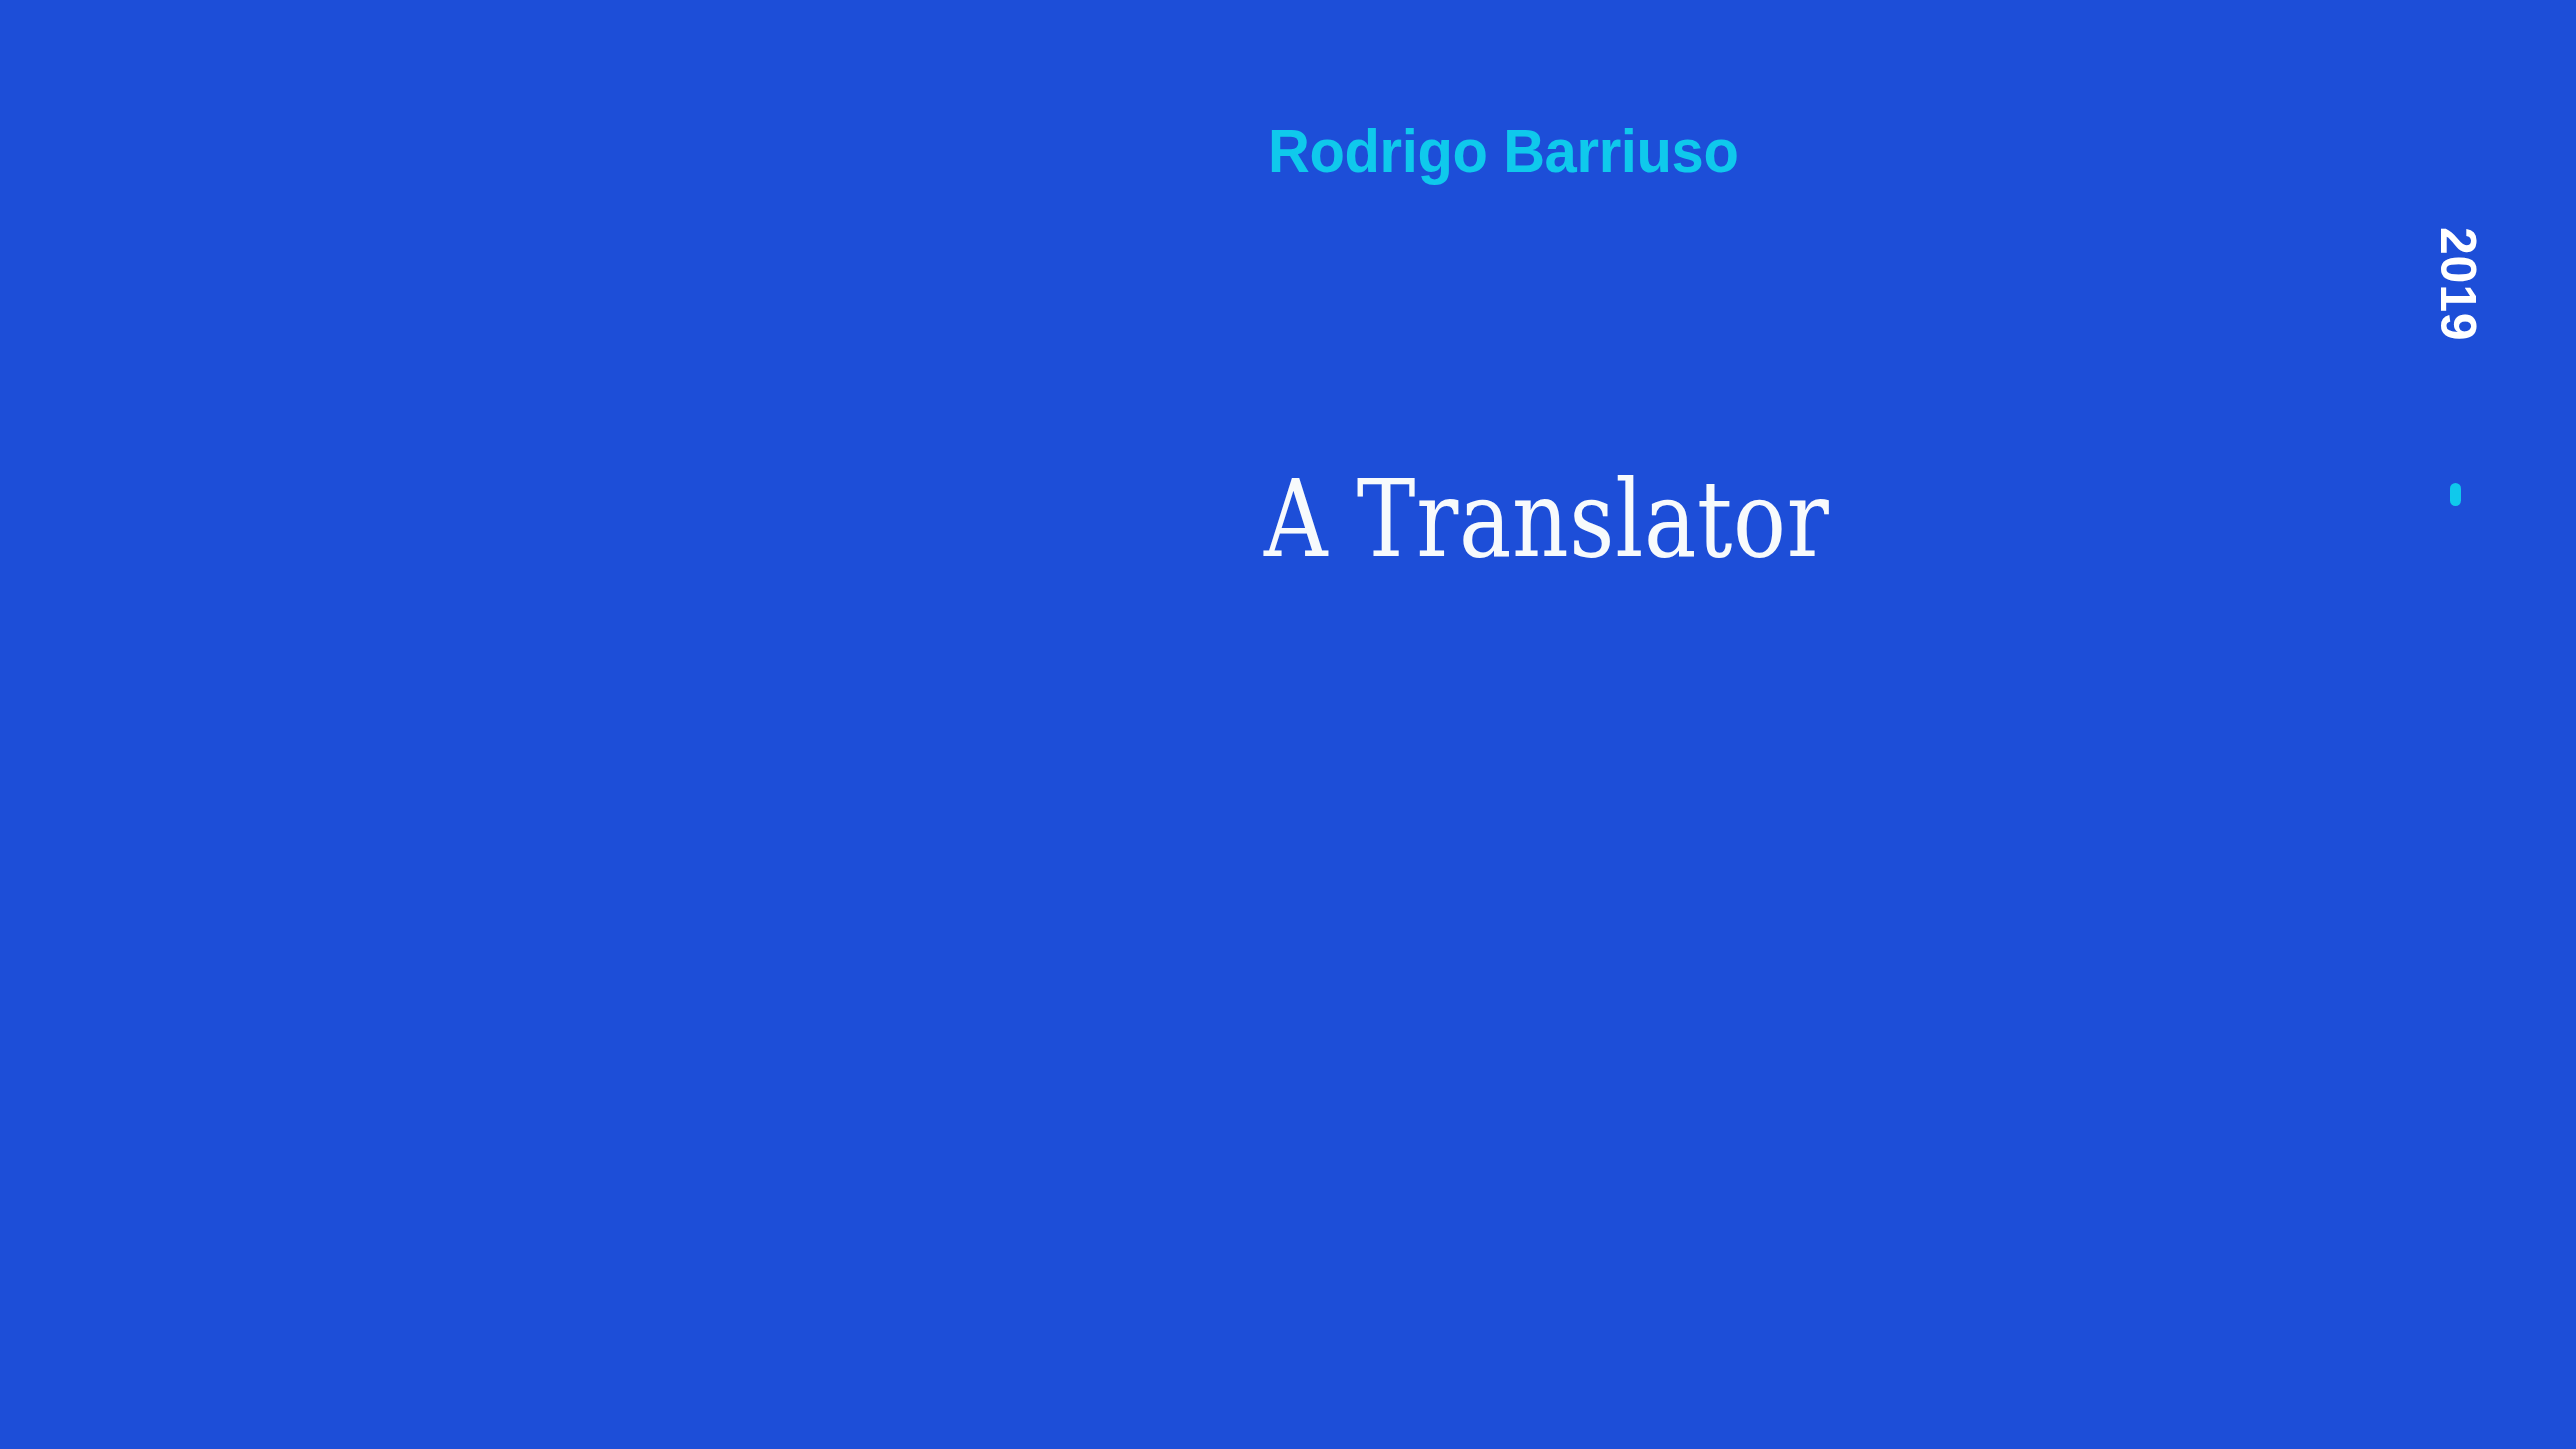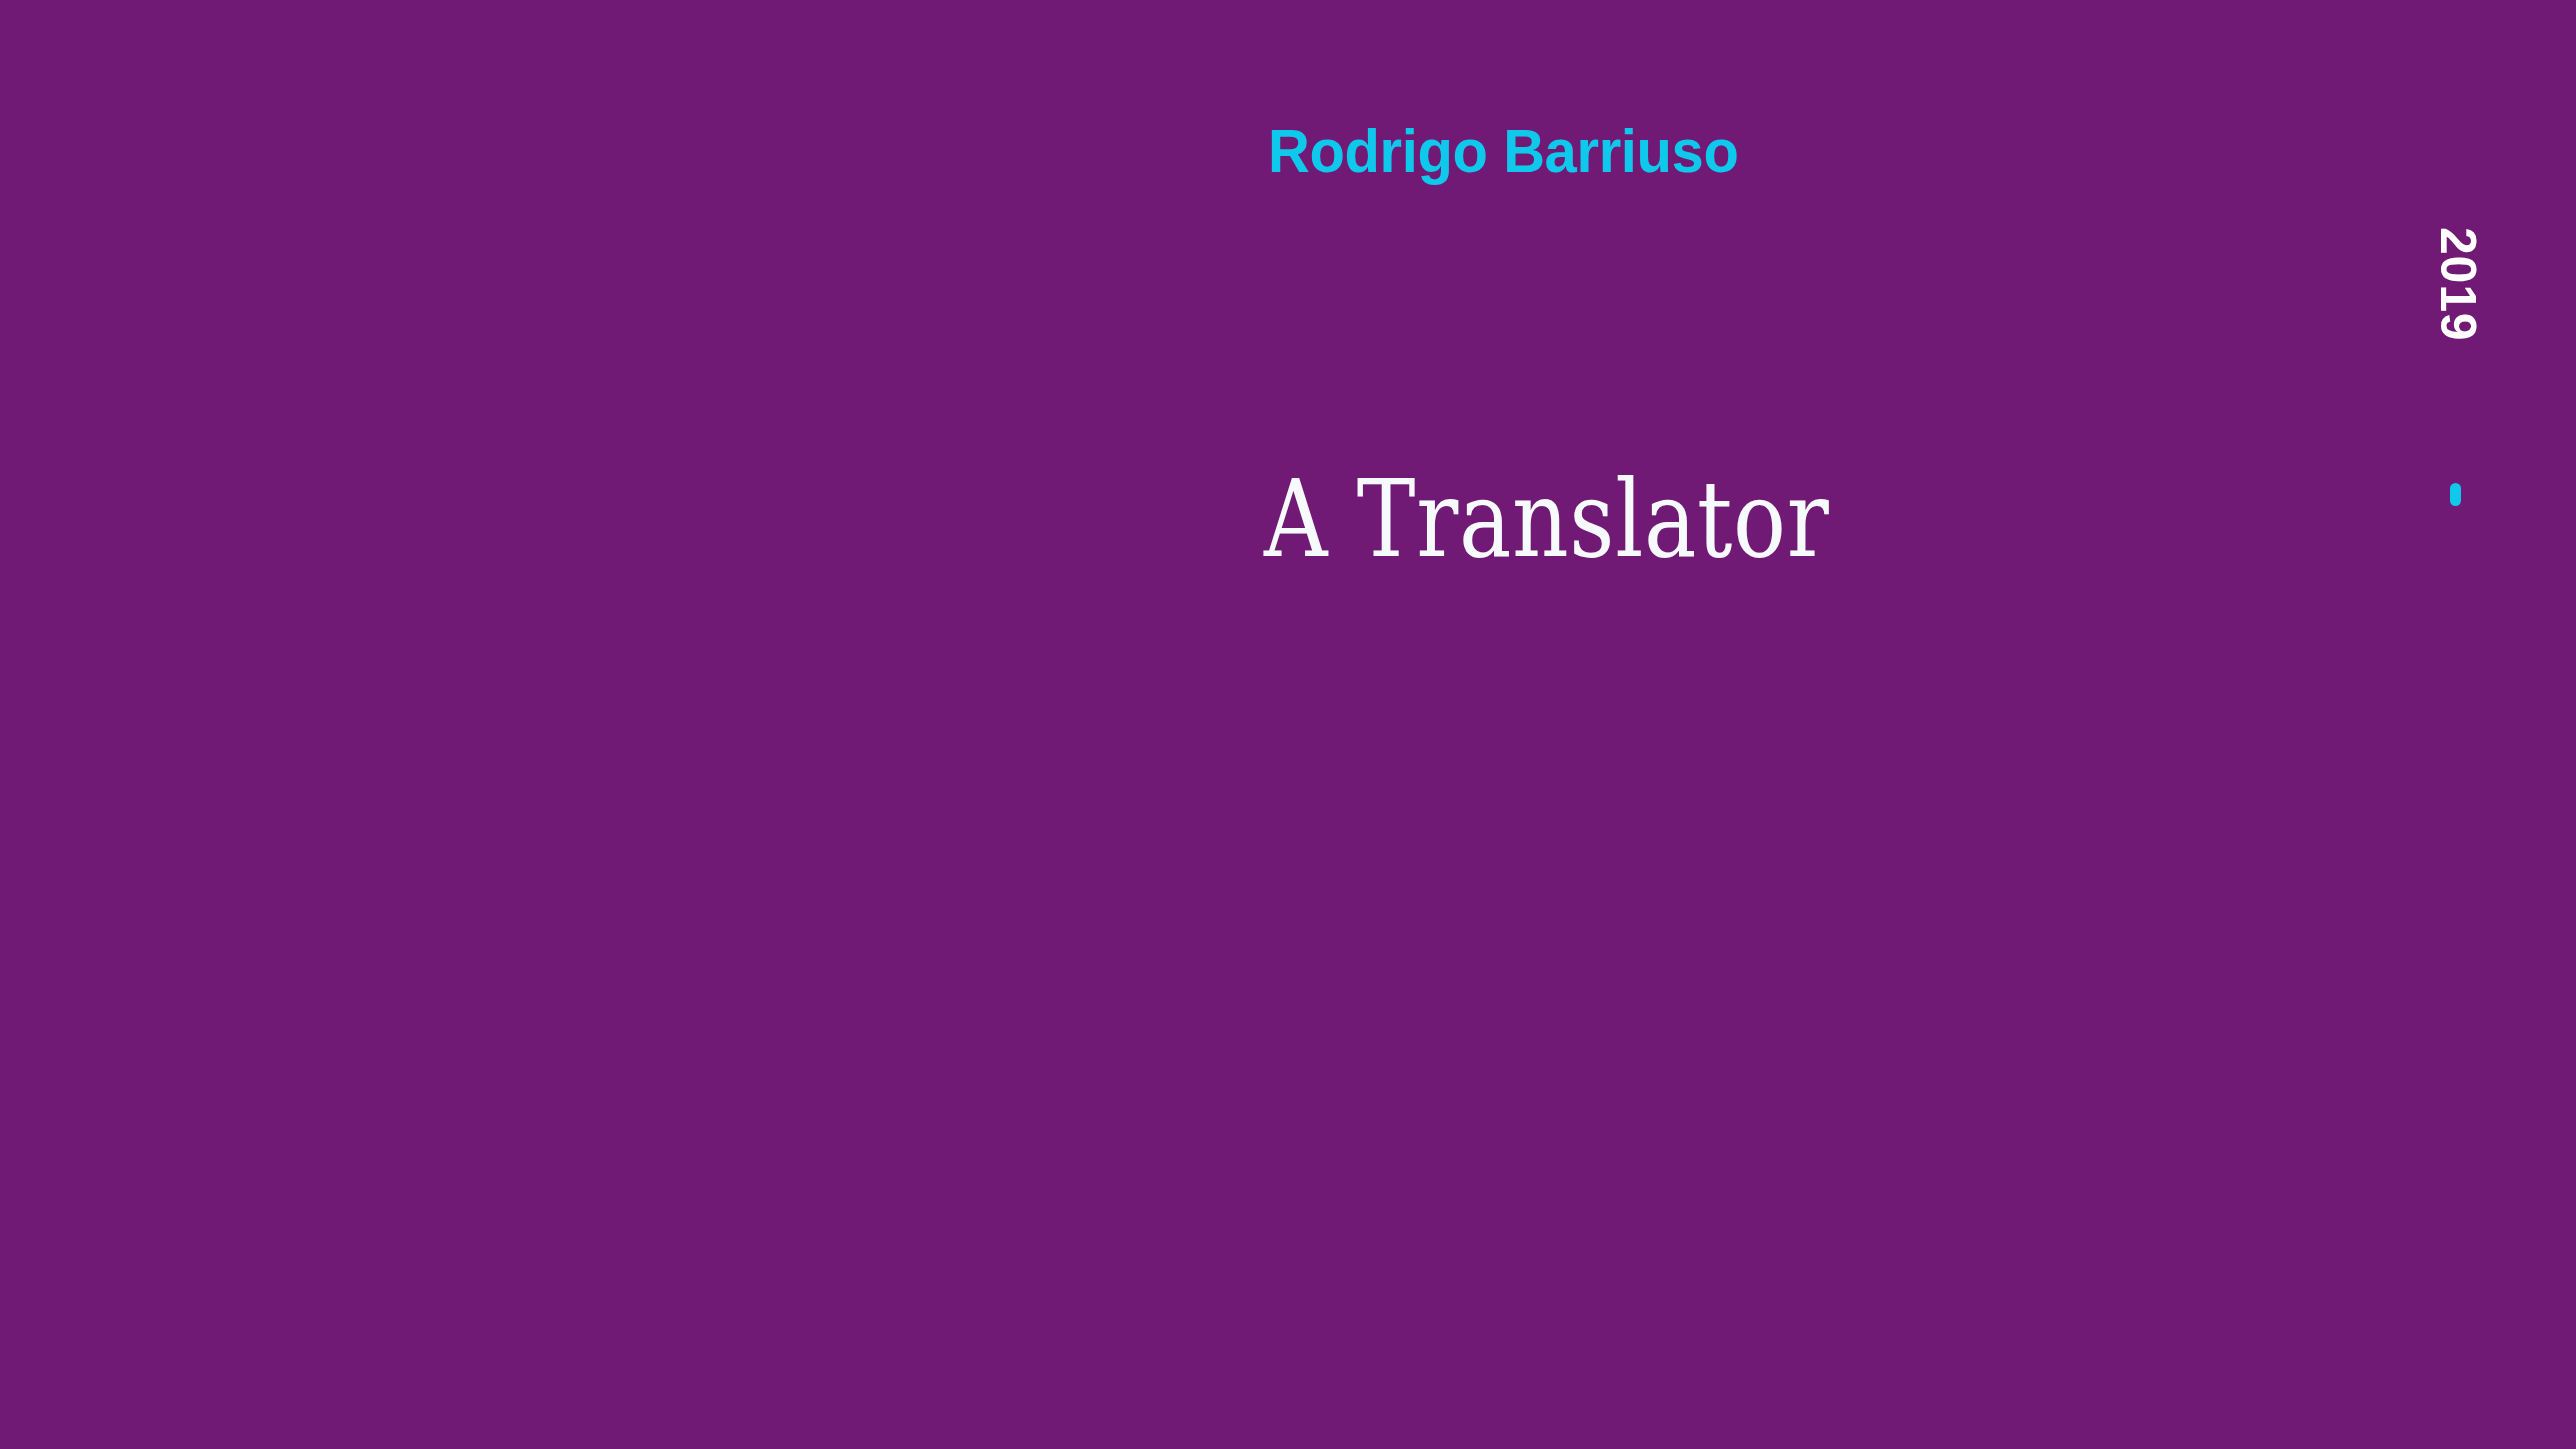--- a/index.html
+++ b/index.html
@@ -13,21 +13,21 @@
     height: 1449px;
     overflow: hidden;
     font-family: "Liberation Sans", sans-serif;
     -webkit-font-smoothing: antialiased;
   }
 
   .card {
     position: relative;
     width: 2576px;
     height: 1449px;
-    background: #701a75;
+    background: #1d4ed8;
     overflow: hidden;
   }
 
   
   .credit {
     position: absolute;
     left: 1268px;
     top: 121px;
     font-family: "Liberation Sans", "DejaVu Sans", sans-serif;
     font-weight: 700;

